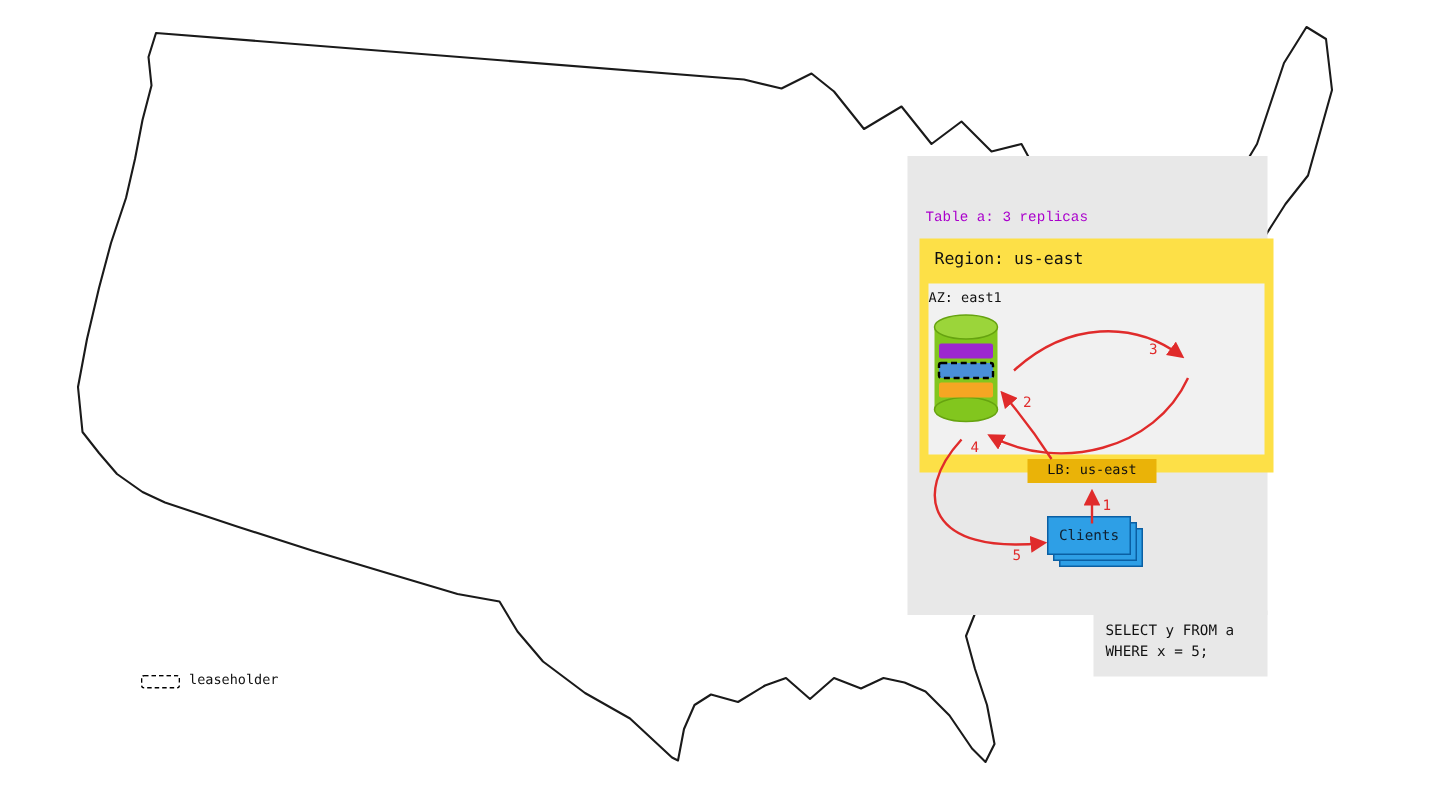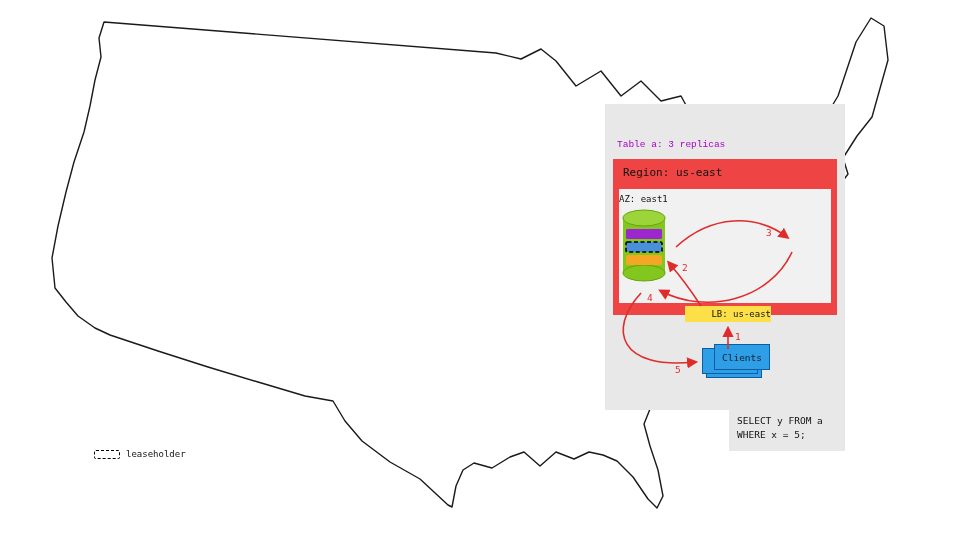--- a/index.html
+++ b/index.html
@@ -14,45 +14,46 @@
   .panel{
     position:absolute;left:605px;top:104px;width:240px;height:306px;
     background:#e8e8e8;z-index:1;
   }
   .legend{position:absolute;left:12px;top:8px;font-size:9.5px;line-height:13px;white-space:pre;}
   .c-tablea{color:#aa00cc;font-family:Liberation Mono, monospace;}
   .c-indexa{color:#3d7fd0;}
   .c-tableb{color:#f0a22e;}
   .region{
     position:absolute;left:8px;top:55px;width:224px;height:156px;
-    background:#ef4444;
+    background:#fde047;
+    padding-left:12px;
   }
   .region-title{position:absolute;left:10px;top:7px;font-size:11px;color:#111;}
   .az-row{position:absolute;left:6px;top:30px;right:6px;display:flex;gap:5px;}
   .az{
     flex:1;background:#f1f1f1;height:114px;
     display:flex;flex-direction:column;align-items:flex-start;
   }
   .az-title{font-size:9px;margin-top:5px;}
   .cyl{margin-top:3px;}
   .lb-box{
     position:absolute;left:80px;top:202px;width:86px;height:16px;
-    background:#fde047;z-index:3;
-    display:flex;align-items:center;justify-content:flex-end;
+    background:#eab308;z-index:3;
+    display:flex;align-items:center;justify-content:center;
     font-size:9px;
   }
   
   .clients-wrap{position:absolute;left:93px;top:240px;width:66px;height:36px;z-index:3;}
   .client-layer{
     position:absolute;width:56px;height:26px;
     background:#2e9fe6;border:1px solid #0a5fa3;box-sizing:border-box;
   }
   .client-layer.l2{left:8px;top:8px;}
   .client-layer.l1{left:4px;top:4px;}
-  .client-layer.l0{left:0;top:0;display:flex;align-items:center;justify-content:center;font-size:9.5px;color:#102030;margin-left:16px;}
+  .client-layer.l0{left:0;top:0;display:flex;align-items:center;justify-content:center;font-size:9.5px;color:#102030;}
   
   .sql-box{
     position:absolute;left:729px;top:407px;width:116px;height:44px;
     background:#e8e8e8;z-index:1;box-sizing:border-box;
     padding:7px 8px;font-size:9.5px;line-height:14px;white-space:pre;
   }
   
   .lease-key{
     position:absolute;left:94px;top:449px;z-index:1;
     display:flex;align-items:center;gap:6px;font-size:9px;

